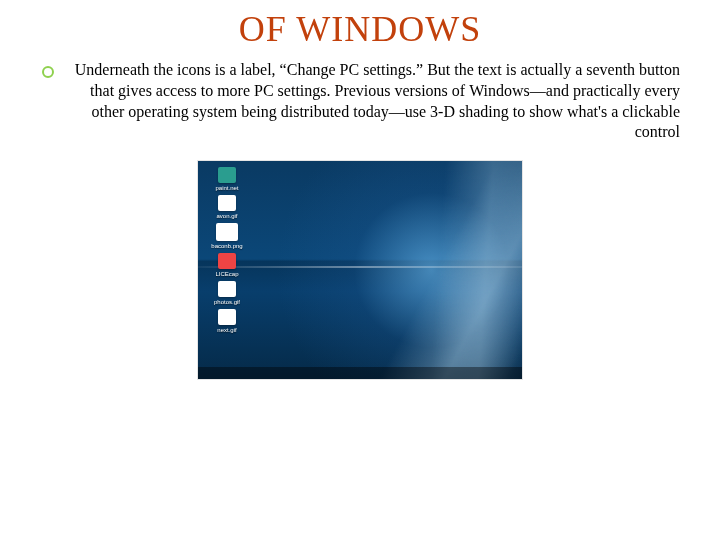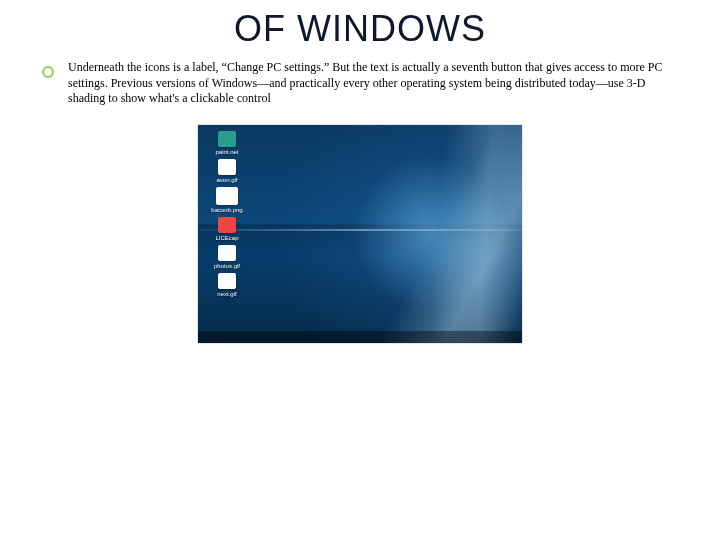--- a/index.html
+++ b/index.html
@@ -11,33 +11,34 @@
     position: relative;
     overflow: hidden;
   }
   .slide {
     width: 100%;
     height: 100%;
     padding: 8px 40px 20px 40px;
   }
   .title {
     text-align: center;
-    font-family: Liberation Sans, sans-serif;
+    font-family: Liberation Serif, serif;
     font-size: 36px;
     font-weight: 400;
-    color: #0f172a;
+    color: #c2410c;
     letter-spacing: 1px;
     margin-bottom: 10px;
   }
   .body-text {
     position: relative;
     padding-left: 28px;
-    font-size: 12px;
+    font-size: 16px;
     line-height: 1.3;
     color: #000;
+    text-align: right;
   }
   .bullet {
     position: absolute;
     left: 2px;
     top: 6px;
     width: 12px;
     height: 12px;
     border: 2px solid #8fd14f;
     border-radius: 50%;
     background: #fff;

